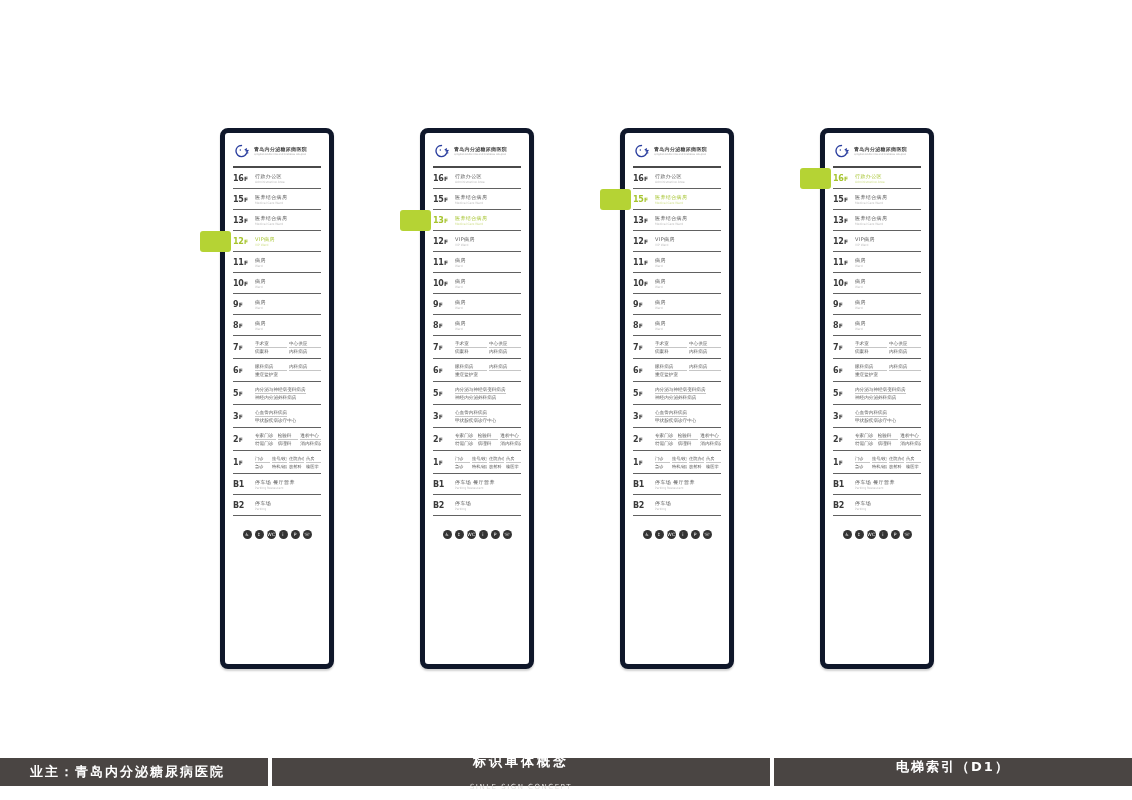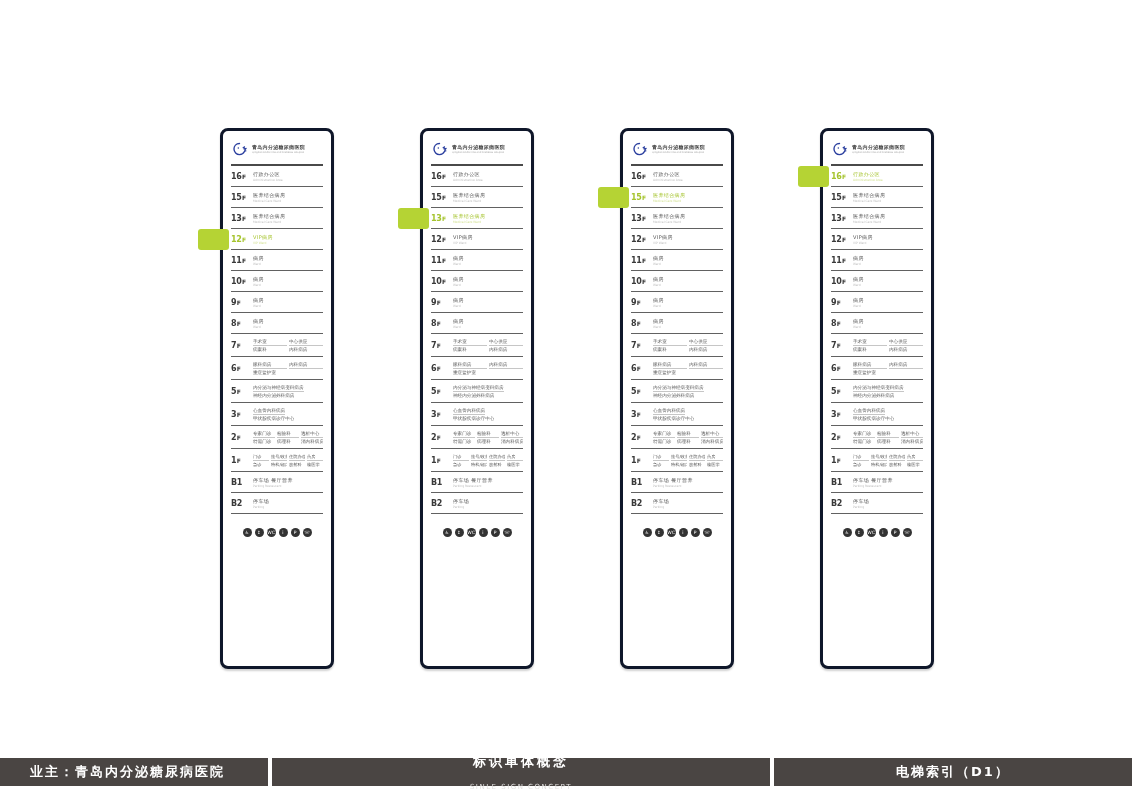--- a/index.html
+++ b/index.html
@@ -1,21 +1,21 @@
 <!DOCTYPE html>
 <html><head>
 <meta charset="utf-8">
 <style>
   html,body{margin:0;padding:0;background:#fff;}
   .stage{position:relative;width:1132px;height:800px;background:#ffffff;overflow:hidden;
          font-family:"DejaVu Sans","Liberation Sans",sans-serif;}
 
   
   .panel{position:absolute;top:128px;width:114px;height:541px;background:#fff;
-         border:3px solid #0f172a;border-radius:8px;box-sizing:border-box;
+         border:5px solid #0f172a;border-radius:8px;box-sizing:border-box;
          box-shadow:0 2px 2px rgba(0,0,0,.18);}
   .p-header{display:flex;align-items:center;gap:4px;margin:7px 8px 0;height:22px;
             border-bottom:2px solid #4a4a4a;padding-bottom:4px;}
   .logo{width:17px;height:17px;flex:none;}
   .h-text{min-width:0;}
   .h-cn{font-size:5px;font-weight:bold;color:#3f3f3f;letter-spacing:.3px;white-space:nowrap;overflow:hidden;}
   .h-en{font-size:2.5px;color:#a9a9a9;white-space:nowrap;overflow:hidden;margin-top:1px;}
 
   .rows{margin:0 8px;}
   .row{display:flex;align-items:center;border-bottom:1px solid #616161;box-sizing:border-box;overflow:hidden;}
@@ -44,21 +44,21 @@
        font-size:4.5px;line-height:9px;text-align:center;overflow:hidden;flex:none;}
 
   
   .footer{position:absolute;left:0;top:758px;width:1132px;height:28px;display:flex;gap:4px;background:#fff;}
   .f-sec{background:#4a4543;color:#fff;box-sizing:border-box;}
   .f-left{width:268px;display:flex;align-items:center;padding-left:30px;
           font-size:13px;font-weight:bold;letter-spacing:2px;}
   .f-center{flex:1;display:flex;flex-direction:column;align-items:center;justify-content:center;}
   .f-cn{font-size:13px;font-weight:bold;letter-spacing:3px;}
   .f-en{font-size:7px;color:#e2e0df;letter-spacing:1.5px;margin-top:12px;}
-  .f-right{width:358px;display:flex;align-items:center;justify-content:center;
+  .f-right{width:358px;display:flex;justify-content:center;
            font-size:13px;font-weight:bold;letter-spacing:2px;}
 </style>
 </head>
 <body>
 
 <div class="stage">
   <div>
   <div class="panel" style="left: 220px;">
     <div class="p-header">
       <svg class="logo" viewBox="0 0 20 20">

